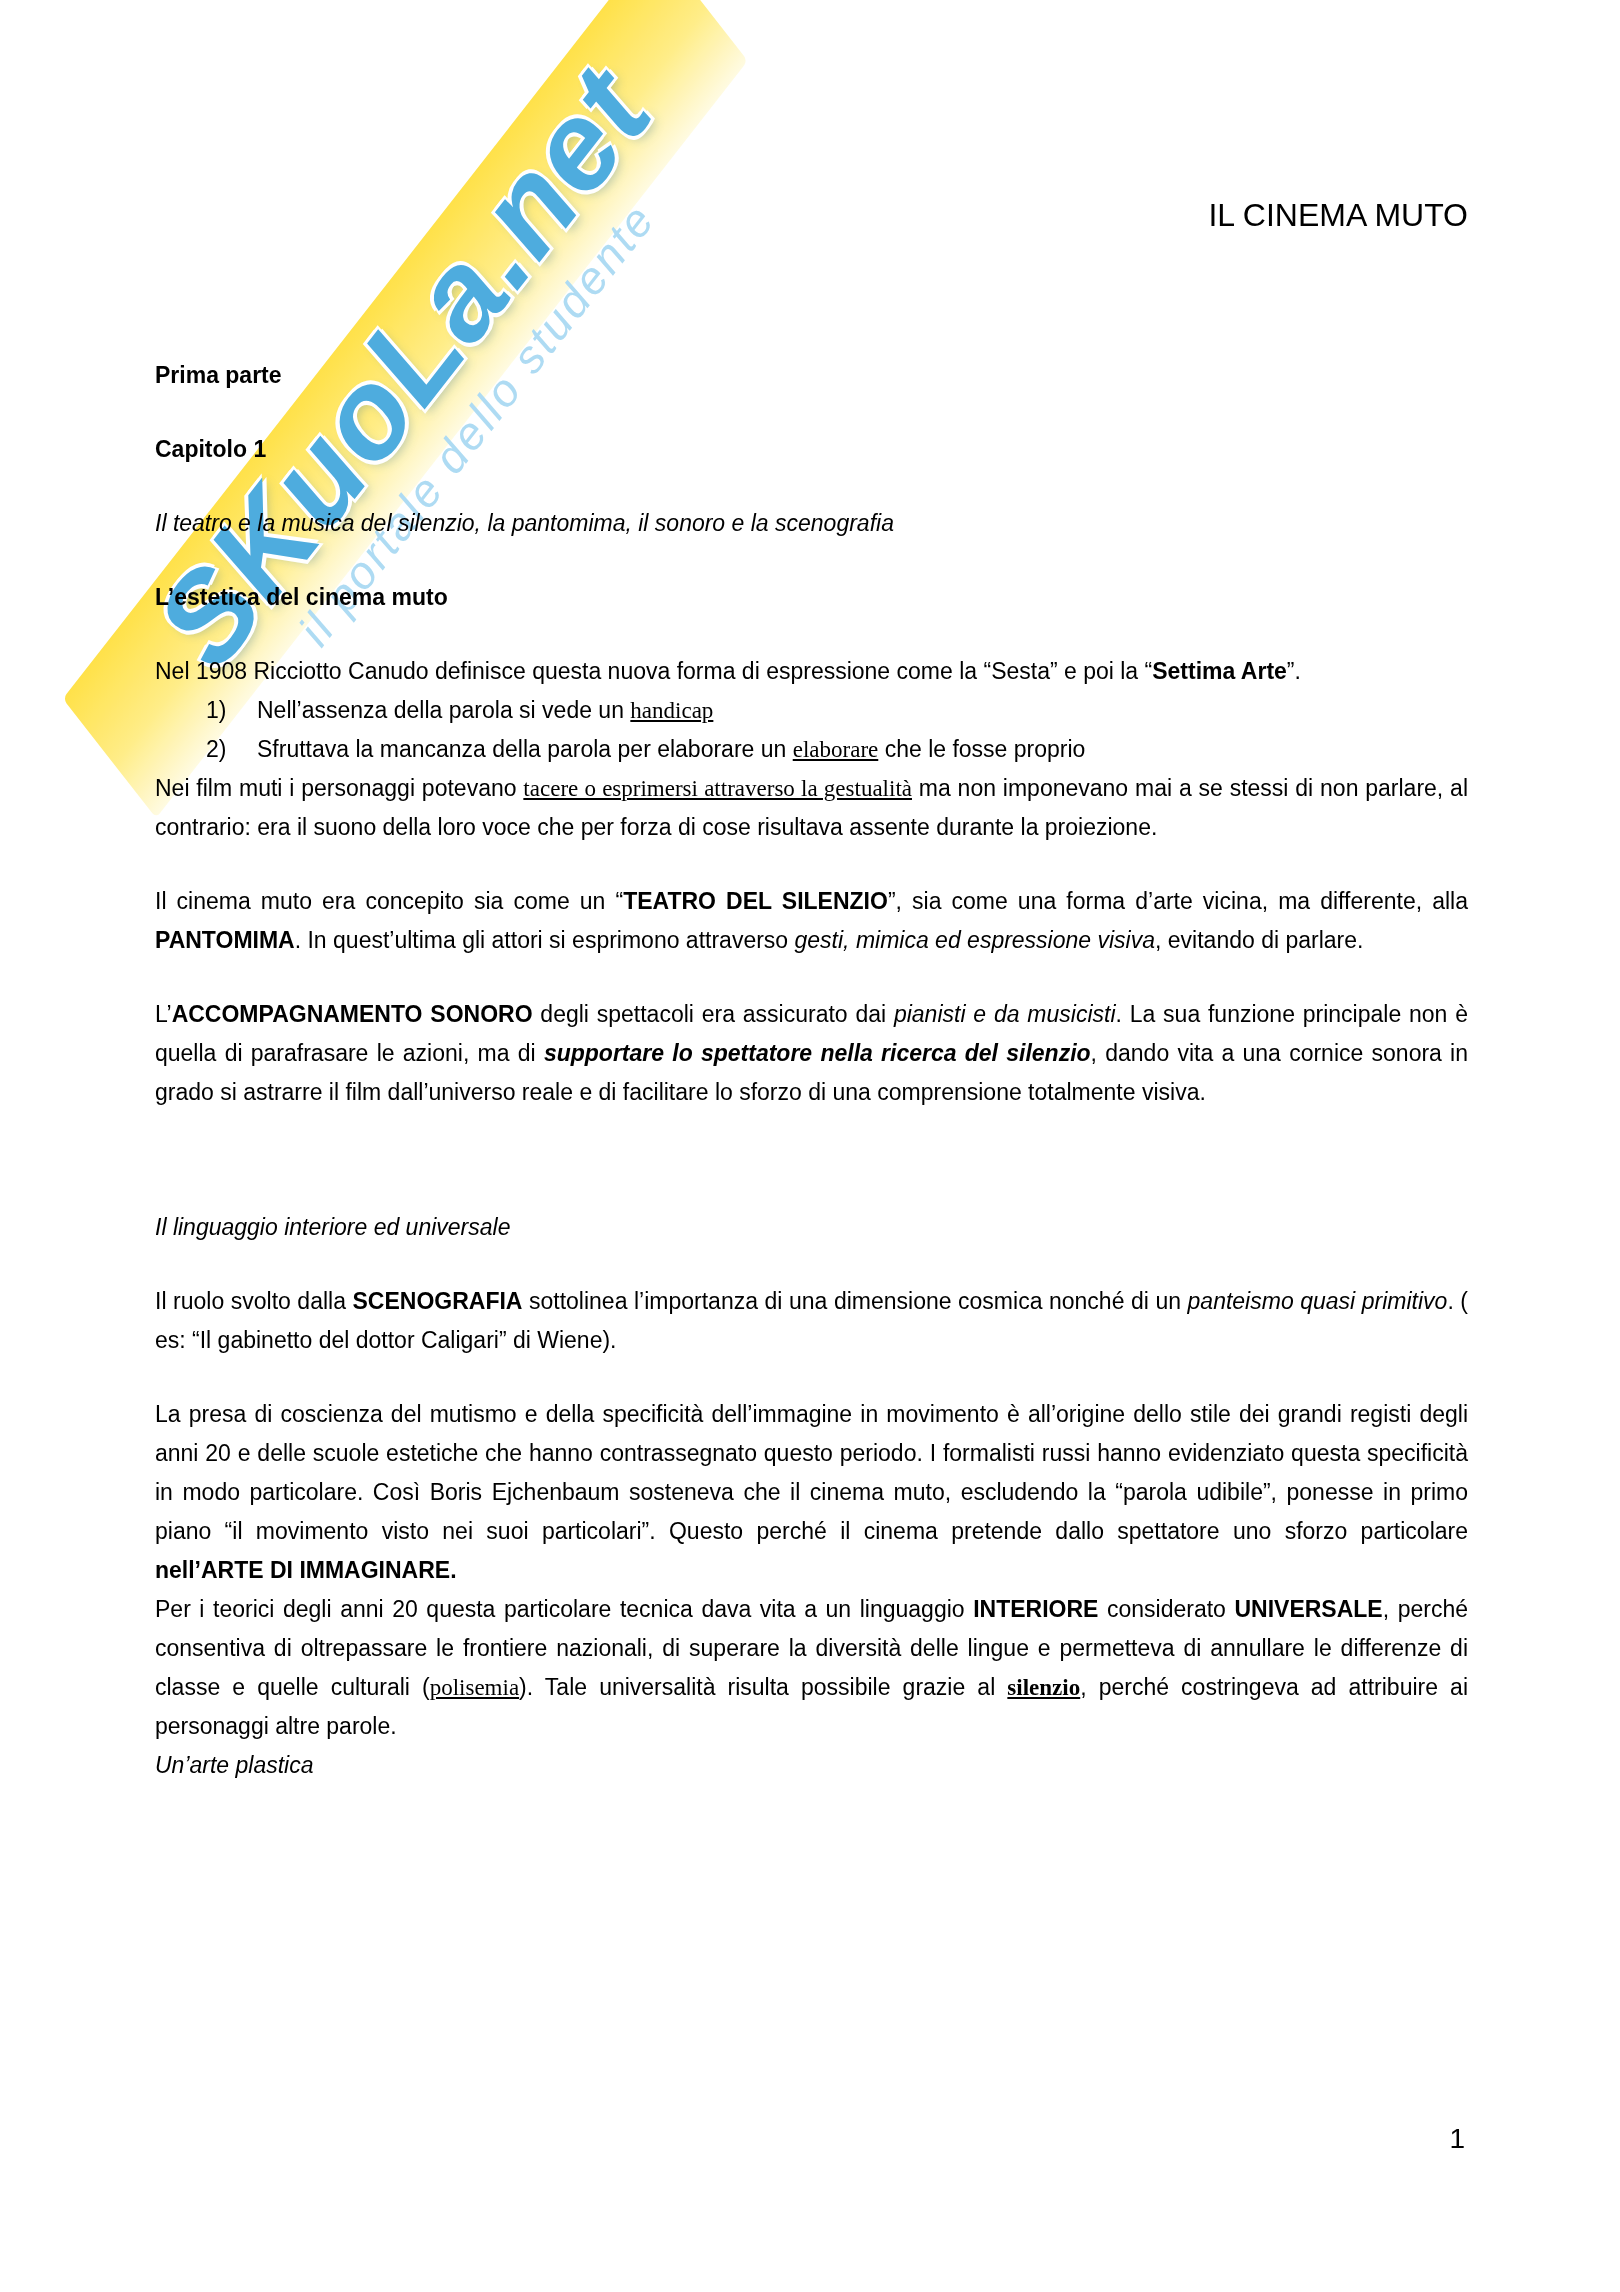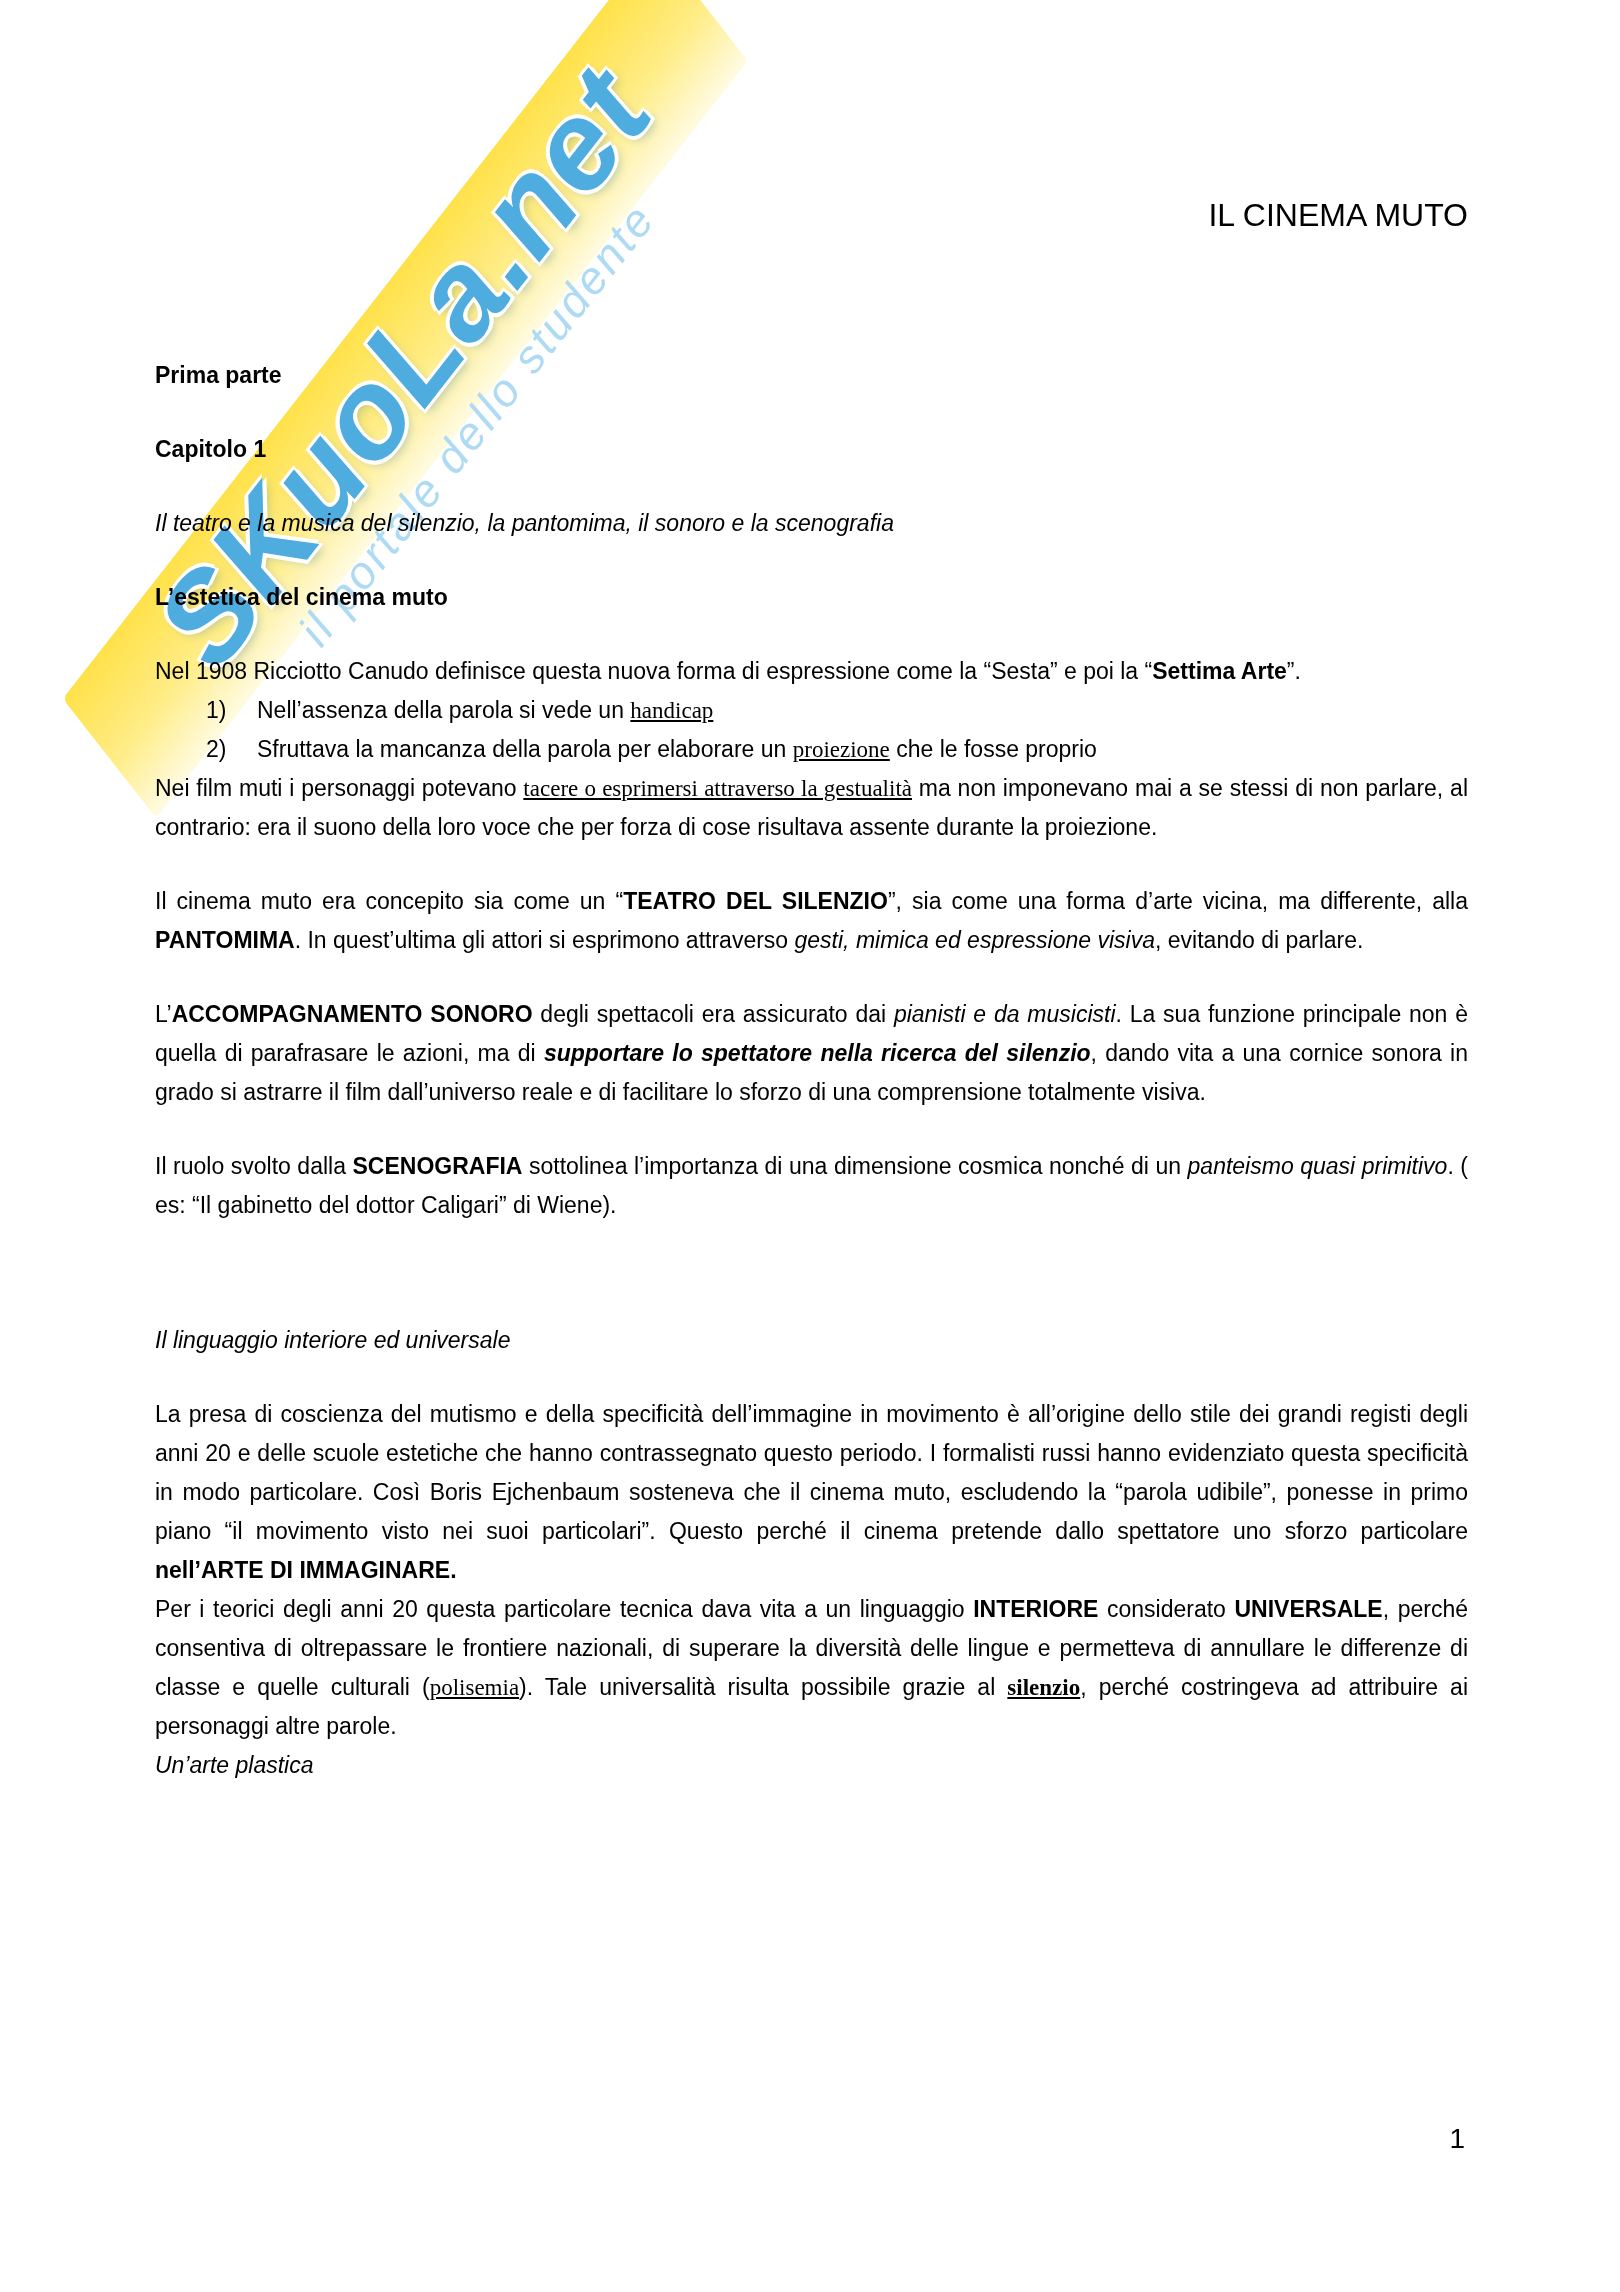--- a/index.html
+++ b/index.html
@@ -95,27 +95,27 @@
         <div class="block p"><span class="b">Capitolo 1</span></div>
         <div class="block p"><span class="i">Il teatro e la musica del silenzio, la pantomima, il sonoro e la scenografia</span></div>
         <div class="block p"><span class="b">L’estetica del cinema muto</span></div>
         <div class="block p"><span>Nel 1908 Ricciotto Canudo definisce questa nuova forma di espressione come la “Sesta” e poi la “</span><span class="b">Settima Arte</span><span>”.</span></div>
         <div class="block li gap-none">
           <span class="li-num">1)</span>
           <span class="li-body"><span>Nell’assenza della parola si vede un </span><span class="u">handicap</span></span>
         </div>
         <div class="block li gap-none">
           <span class="li-num">2)</span>
-          <span class="li-body"><span>Sfruttava la mancanza della parola per elaborare un </span><span class="u">proiezione</span><span> che le fosse proprio</span></span>
+          <span class="li-body"><span>Sfruttava la mancanza della parola per elaborare un </span><span class="u">elaborare</span><span> che le fosse proprio</span></span>
         </div>
         <div class="block p gap-none"><span>Nei film muti i personaggi potevano </span><span class="u">tacere o esprimersi attraverso la gestualità</span><span> ma non imponevano mai a se stessi di non parlare, al contrario: era il suono della loro voce che per forza di cose risultava assente durante la proiezione.</span></div>
         <div class="block p"><span>Il cinema muto era concepito sia come un “</span><span class="b">TEATRO DEL SILENZIO</span><span>”, sia come una forma d’arte vicina, ma differente, alla </span><span class="b">PANTOMIMA</span><span>. In quest’ultima gli attori si esprimono attraverso </span><span class="i">gesti, mimica ed espressione visiva</span><span>, evitando di parlare.</span></div>
         <div class="block p"><span>L’</span><span class="b">ACCOMPAGNAMENTO SONORO</span><span> degli spettacoli era assicurato dai </span><span class="i">pianisti e da musicisti</span><span>. La sua funzione principale non è quella di parafrasare le azioni, ma di </span><span class="b i">supportare lo spettatore nella ricerca del silenzio</span><span>, dando vita a una cornice sonora in grado si astrarre il film dall’universo reale e di facilitare lo sforzo di una comprensione totalmente visiva.</span></div>
+        <div class="block p gap-big"><span class="i">Il linguaggio interiore ed universale</span></div>
         <div class="block p"><span>Il ruolo svolto dalla </span><span class="b">SCENOGRAFIA</span><span> sottolinea l’importanza di una dimensione cosmica nonché di un </span><span class="i">panteismo quasi primitivo</span><span>. ( es: “Il gabinetto del dottor Caligari” di Wiene).</span></div>
-        <div class="block p gap-big"><span class="i">Il linguaggio interiore ed universale</span></div>
         <div class="block p"><span>La presa di coscienza del mutismo e della specificità dell’immagine in movimento è all’origine dello stile dei grandi registi degli anni 20 e delle scuole estetiche che hanno contrassegnato questo periodo. I formalisti russi hanno evidenziato questa specificità in modo particolare. Così Boris Ejchenbaum sosteneva che il cinema muto, escludendo la “parola udibile”, ponesse in primo piano “il movimento visto nei suoi particolari”. Questo perché il cinema pretende dallo spettatore uno sforzo particolare </span><span class="b">nell’ARTE DI IMMAGINARE.</span></div>
         <div class="block p gap-none"><span>Per i teorici degli anni 20 questa particolare tecnica dava vita a un linguaggio </span><span class="b">INTERIORE</span><span> considerato </span><span class="b">UNIVERSALE</span><span>, perché consentiva di oltrepassare le frontiere nazionali, di superare la diversità delle lingue e permetteva di annullare le differenze di classe e quelle culturali (</span><span class="u">polisemia</span><span>). Tale universalità risulta possibile grazie al </span><span class="b u">silenzio</span><span>, perché costringeva ad attribuire ai personaggi altre parole.</span></div>
         <div class="block p gap-none"><span class="i">Un’arte plastica</span></div>
       </div>
   </div>
 
   <div class="page-number">1</div>
 
 </div>
 

